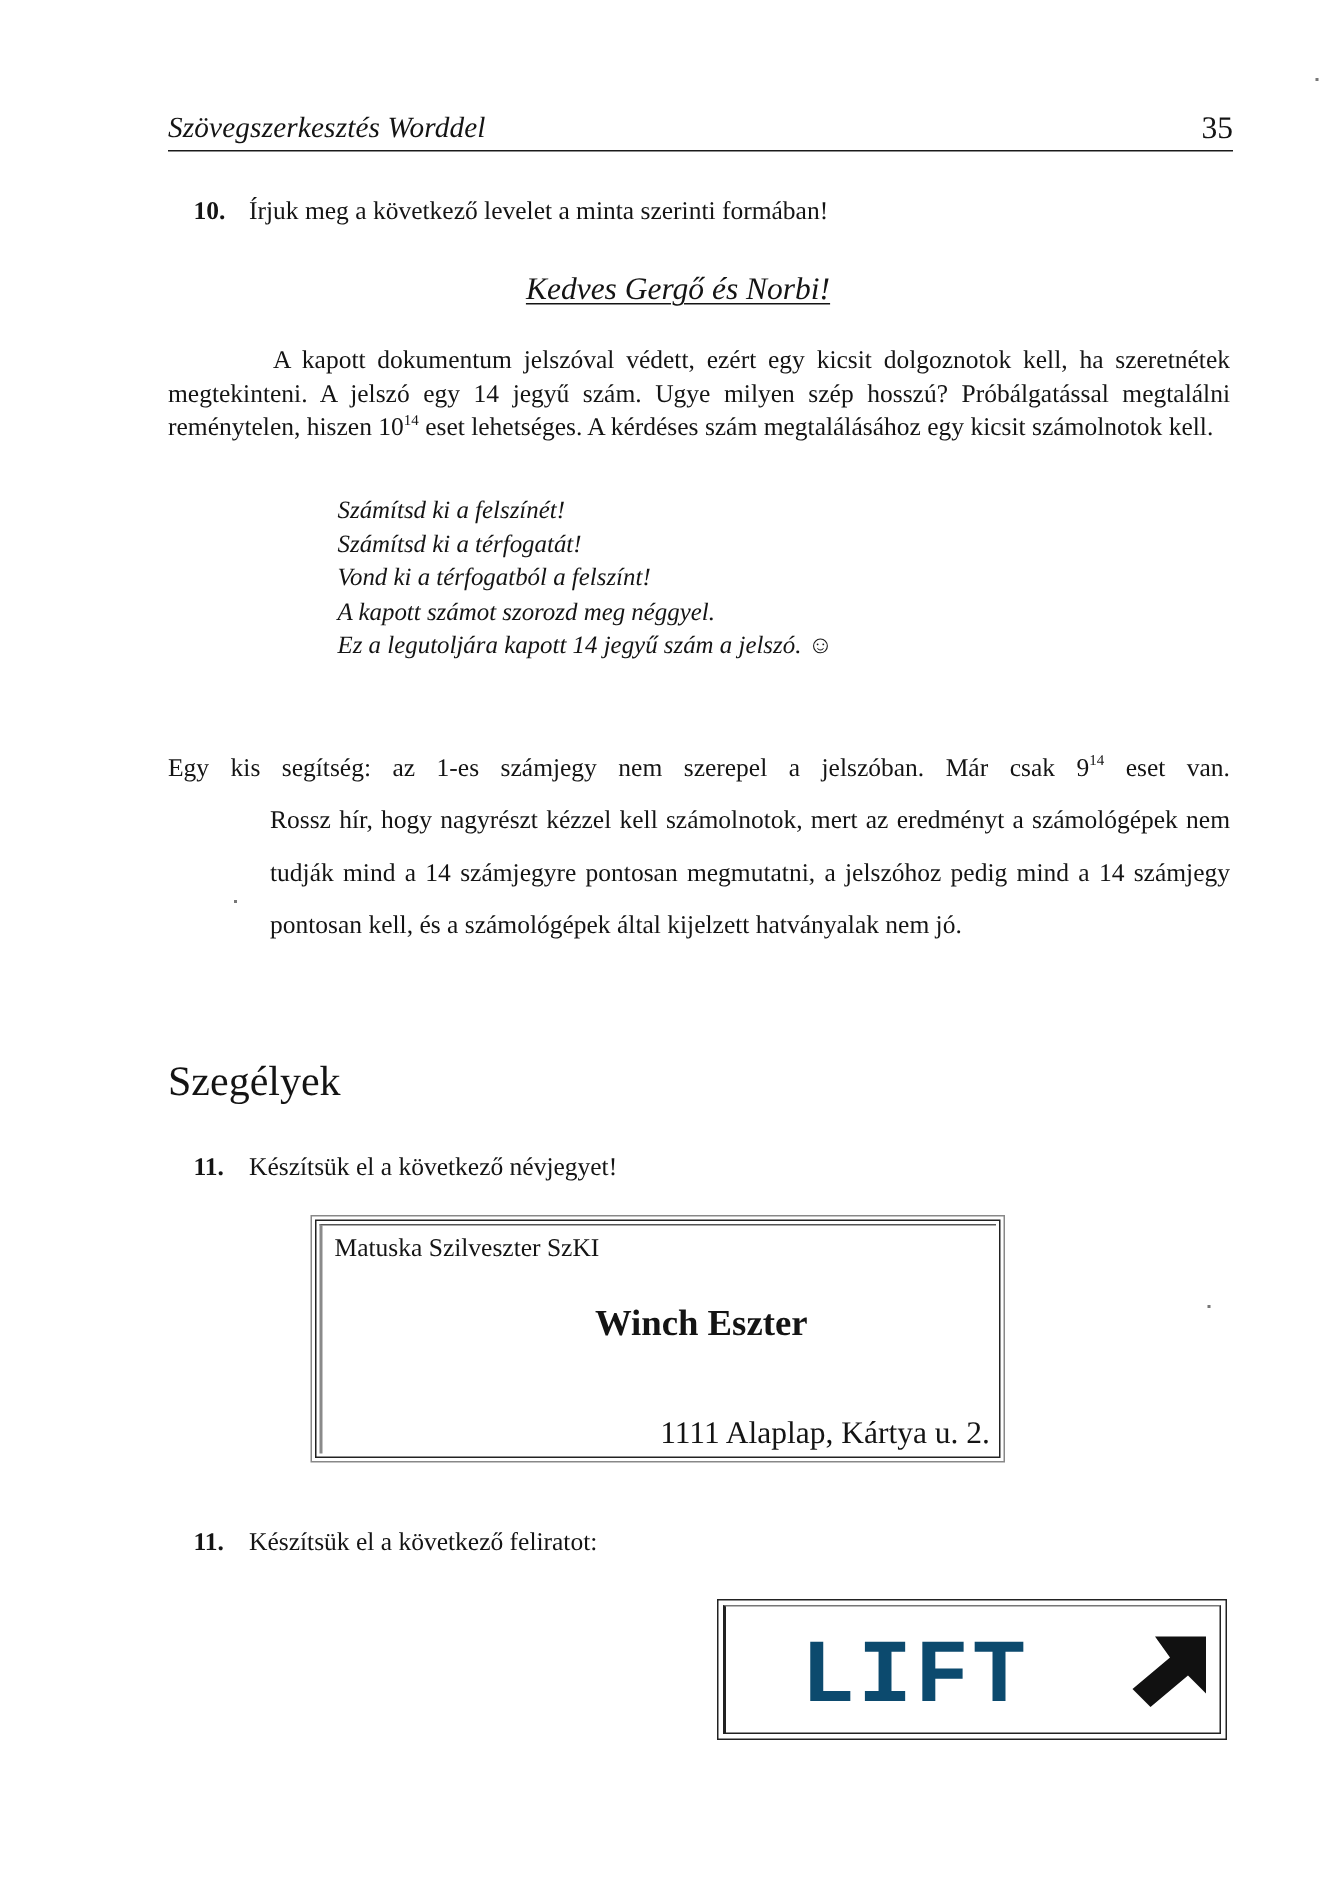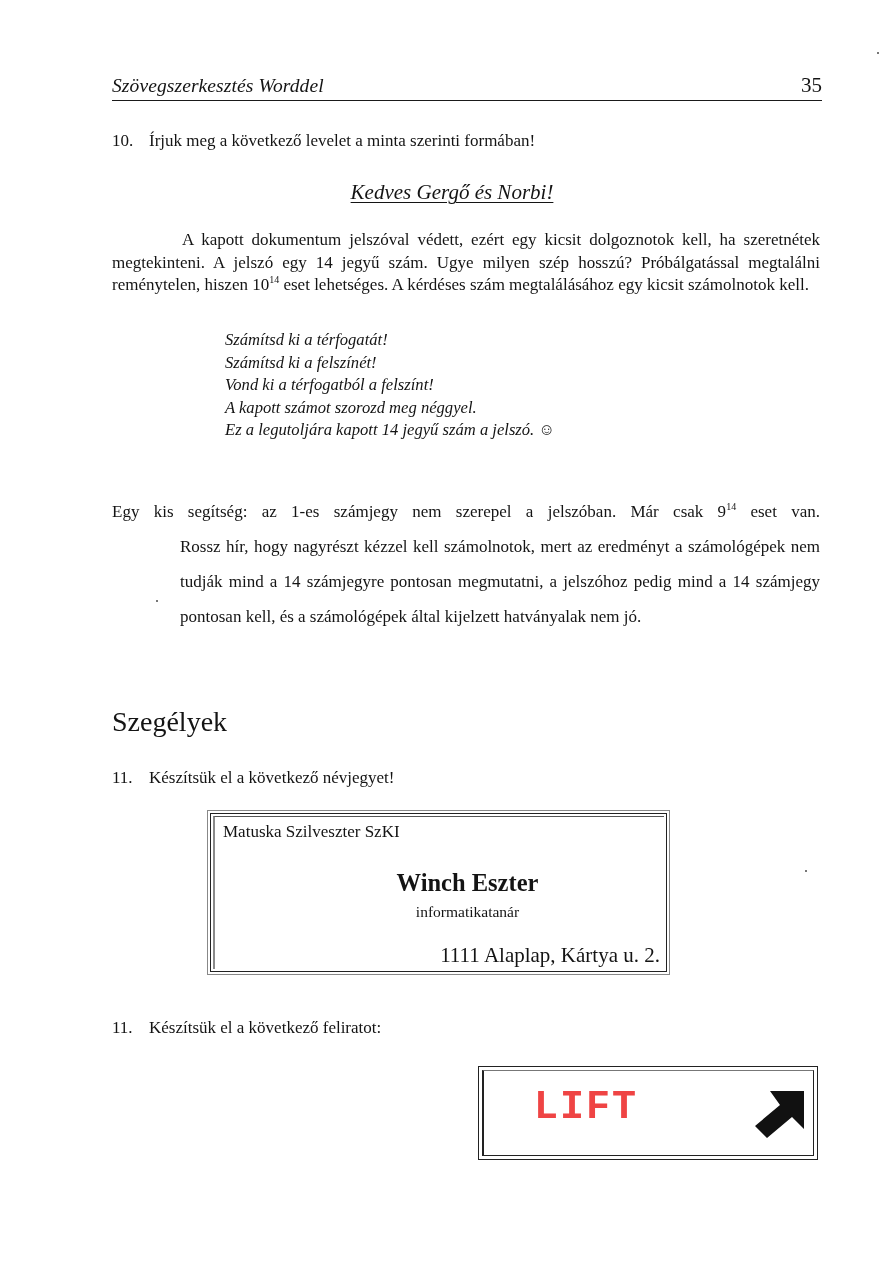--- a/index.html
+++ b/index.html
@@ -20,21 +20,21 @@
     font-style: italic; font-size: 19.5px; letter-spacing: 0.1px;
   }
   .page-num {
     position: absolute; right: 0; bottom: 2px;
     font-size: 21px;
   }
 
   .task {
     font-size: 17px; line-height: 22px;
   }
-  .task .num { font-weight: normal; display: inline-block; width: 37px; }
+  .task .num { font-weight: bold; display: inline-block; width: 37px; margin-left: 17px; }
 
   .greeting {
     left: 0; width: 896px; top: 180px; text-align: center;
     font-style: italic; font-size: 21px; text-decoration: underline;
     text-decoration-thickness: 1px; text-underline-offset: 3px;
     padding-left: 8px; box-sizing: border-box;
   }
 
   .para {
     left: 112px; width: 708px; top: 229px;
@@ -89,21 +89,21 @@
     left: 478px; top: 1066px; width: 340px; height: 94px;
     border: 1px solid #222; box-sizing: border-box;
   }
   .lift-inner {
     position: absolute; left: 3px; top: 3px; right: 3px; bottom: 3px;
     border: 1px solid #222; border-top-color: #777; border-left-width: 2px;
   }
   .lift-text {
     position: absolute; left: 50px; top: 14px;
     font-family: "Liberation Mono", "DejaVu Sans Mono", monospace;
-    font-weight: bold; font-size: 40px; letter-spacing: 2px; color: #ef4444;
+    font-weight: bold; font-size: 60px; letter-spacing: 2px; color: #0c4a6e;
   }
   .lift-arrow { position: absolute; left: 270px; top: 14px; width: 54px; height: 54px; }
 
   .speck { width: 2px; height: 2px; background: #777; }
 </style>
 </head>
 <body>
 
 <div class="abs run-head">
   <span class="run-title">Szövegszerkesztés Worddel</span>
@@ -114,22 +114,22 @@
   <span class="num">10.</span><span>Írjuk meg a következő levelet a minta szerinti formában!</span>
 </div>
 
 <div class="abs greeting">Kedves Gergő és Norbi!</div>
 
 <div class="abs para">
   <span class="indent"></span><span>A kapott dokumentum jelszóval védett, ezért egy kicsit dolgoznotok kell, ha szeretnétek megtekinteni. A jelszó egy 14 jegyű szám. Ugye milyen szép hosszú? Próbálgatással megtalálni reménytelen, hiszen 10</span><sup>14</sup><span> eset lehetséges. A kérdéses szám megtalálásához egy kicsit számolnotok kell.</span>
 </div>
 
 <div class="abs ital-block">
+  <div>Számítsd ki a felszínét!</div>
   <div>Számítsd ki a térfogatát!</div>
-  <div>Számítsd ki a felszínét!</div>
   <div>Vond ki a térfogatból a felszínt!</div>
   <div>A kapott számot szorozd meg néggyel.</div>
   <div>Ez a legutoljára kapott 14 jegyű szám a jelszó. ☺</div>
 </div>
 
 <div class="abs help">
   <div class="help-first"><span>Egy kis segítség: az 1-es számjegy nem szerepel a jelszóban. Már csak 9</span><sup>14</sup><span> eset van.</span></div>
   <div class="help-rest">
     <span>Rossz hír, hogy nagyrészt kézzel kell számolnotok, mert az eredményt a számológépek nem tudják mind a 14 számjegyre pontosan megmutatni, a jelszóhoz pedig mind a 14 számjegy pontosan kell, és a számológépek által</span>
     <span>kijelzett hatványalak nem jó.</span>
@@ -139,21 +139,20 @@
 <div class="abs section-h">Szegélyek</div>
 
 <div class="abs task" style="left:112px; top:767px;">
   <span class="num">11.</span><span>Készítsük el a következő névjegyet!</span>
 </div>
 
 <div class="abs card">
   <div class="card-inner">
     <div class="card-school">Matuska Szilveszter SzKI</div>
     <div class="card-name">Winch Eszter</div>
-    <div class="card-role">informatikatanár</div>
     <div class="card-addr">1111 Alaplap, Kártya u. 2.</div>
   </div>
 </div>
 
 <div class="abs task" style="left:112px; top:1017px;">
   <span class="num">11.</span><span>Készítsük el a következő feliratot:</span>
 </div>
 
 <div class="abs lift">
   <div class="lift-inner">

